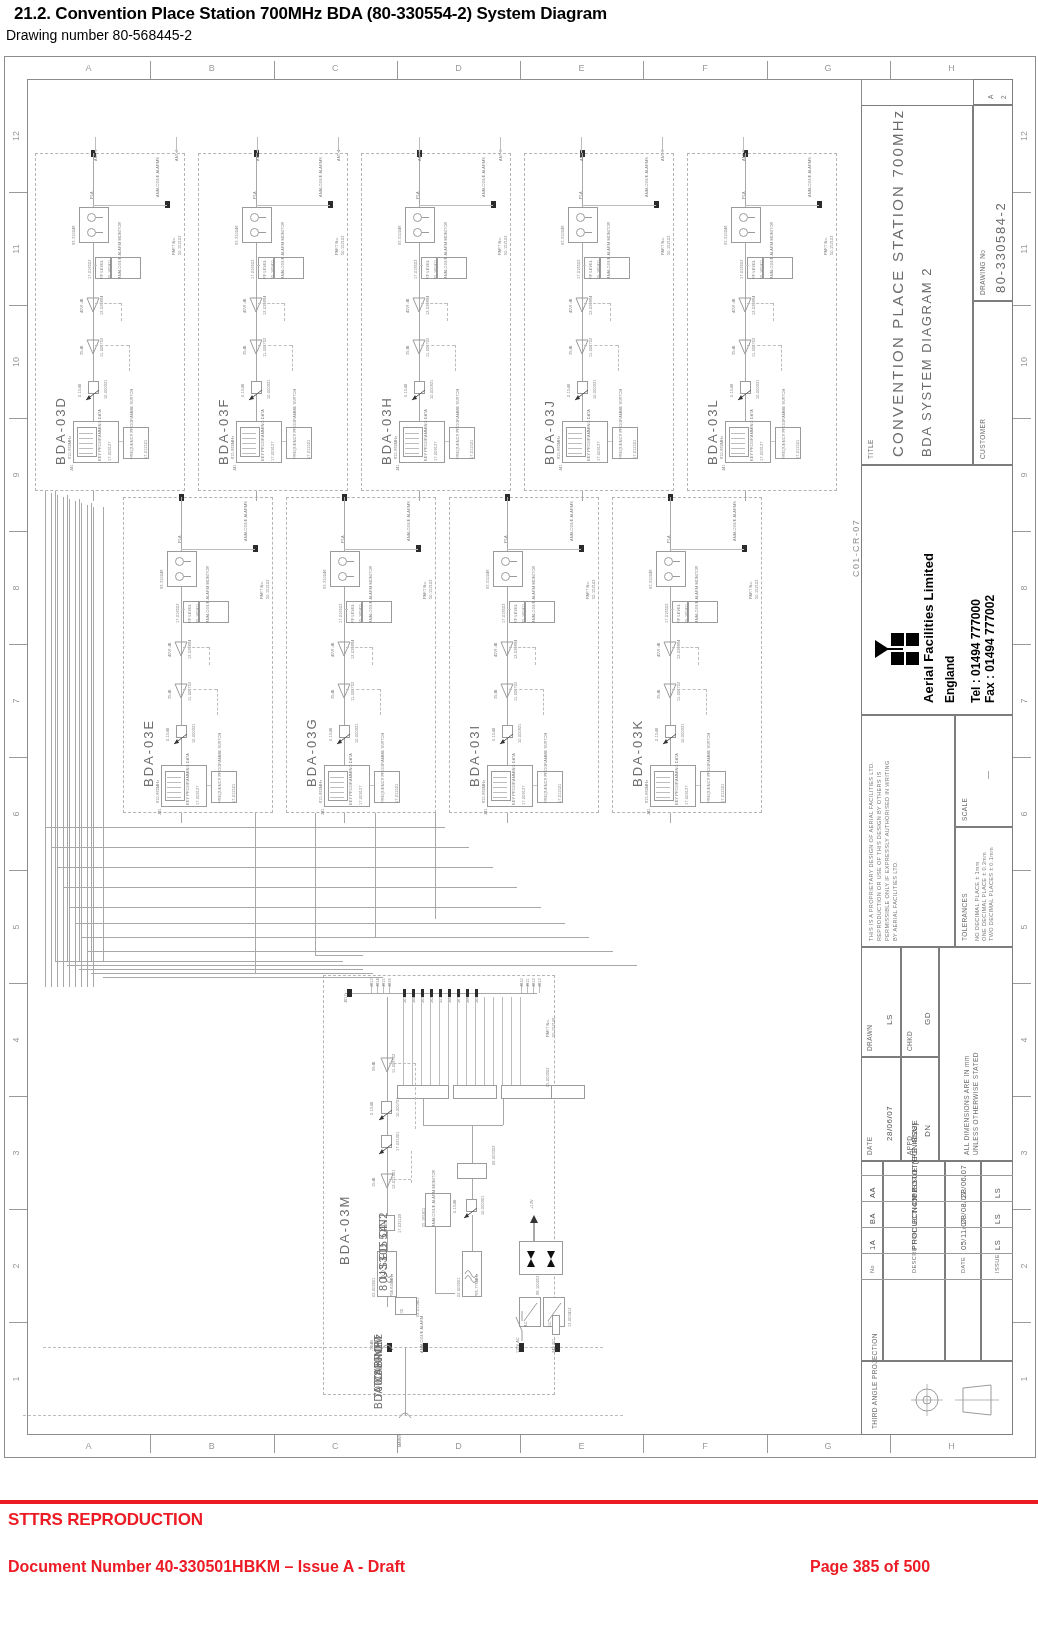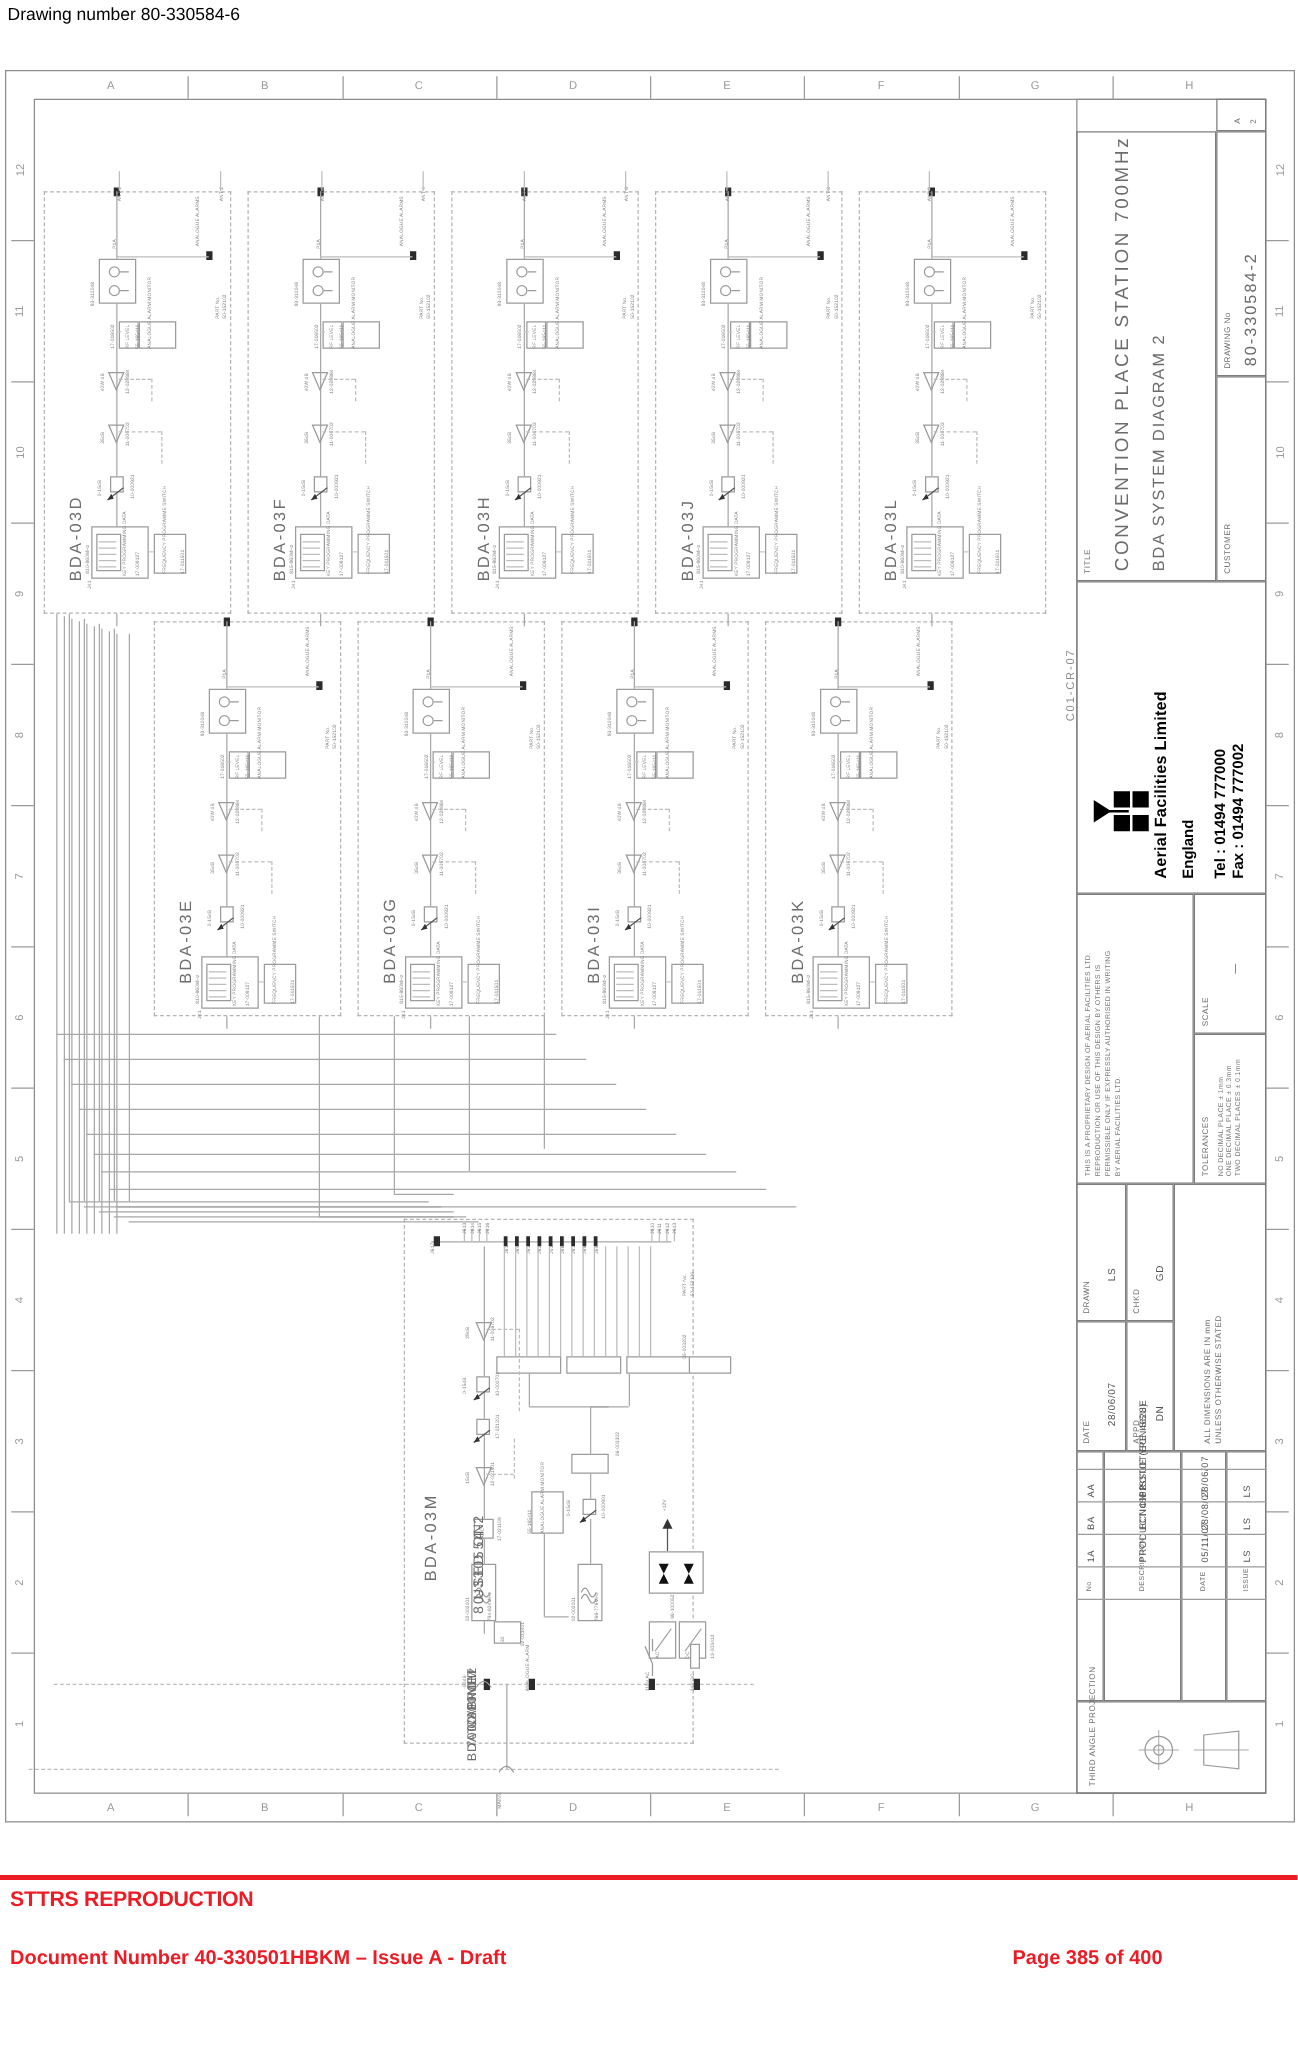--- a/index.html
+++ b/index.html
@@ -62,21 +62,22 @@
 
   #usedon{position:absolute;}
   #usedon .uo{font-size:11px;color:#6e6e6e;letter-spacing:1.6px;white-space:nowrap;transform-origin:0 0;transform:rotate(-90deg);}
   #tofrom .tf{font-size:10px;color:#6e6e6e;letter-spacing:.8px;white-space:nowrap;transform-origin:0 0;transform:rotate(-90deg);}
   #cr07{position:absolute;font-size:9px;color:#8d8d8d;letter-spacing:1.4px;white-space:nowrap;transform-origin:0 0;transform:rotate(-90deg);}
 </style>
 </head>
 <body>
 
 <div id="heading">
-  <div id="doc-subtitle">Drawing number 80-330584-6</div>
+  <div id="doc-title">21.2. Convention Place Station 700MHz BDA (80-330554-2) System Diagram</div>
+  <div id="doc-subtitle">Drawing number 80-568445-2</div>
 </div>
 
 <div id="sheet">
 
   <div id="ruler-top" style="position:absolute;left:22px;top:0px;width:986px;height:22px;">
       <div class="ruler-cell" style="left:0px;top:0;width:123.25px;height:22px;font-size:9px;color:#9a9a9a;">
         <span>A</span>
       </div>
       <div class="ruler-cell" style="left:123.25px;top:0;width:123.25px;height:22px;font-size:9px;color:#9a9a9a;">
         <span>B</span>
@@ -1144,14 +1145,14 @@
         <span style="transform:rotate(-90deg);">1</span>
       </div>
       <div class="vtick" style="left:4px;top:1243px;width:18px;height:1px;"></div>
     </div>
   </div>
 
 <div id="footer">
   <div id="footrule"></div>
   <div id="foot1">STTRS REPRODUCTION</div>
   <div id="foot2">Document Number 40-330501HBKM – Issue A - Draft</div>
-  <div id="foot3">Page 385 of 400</div>
+  <div id="foot3">Page 385 of 500</div>
 </div>
 
 </body></html>

